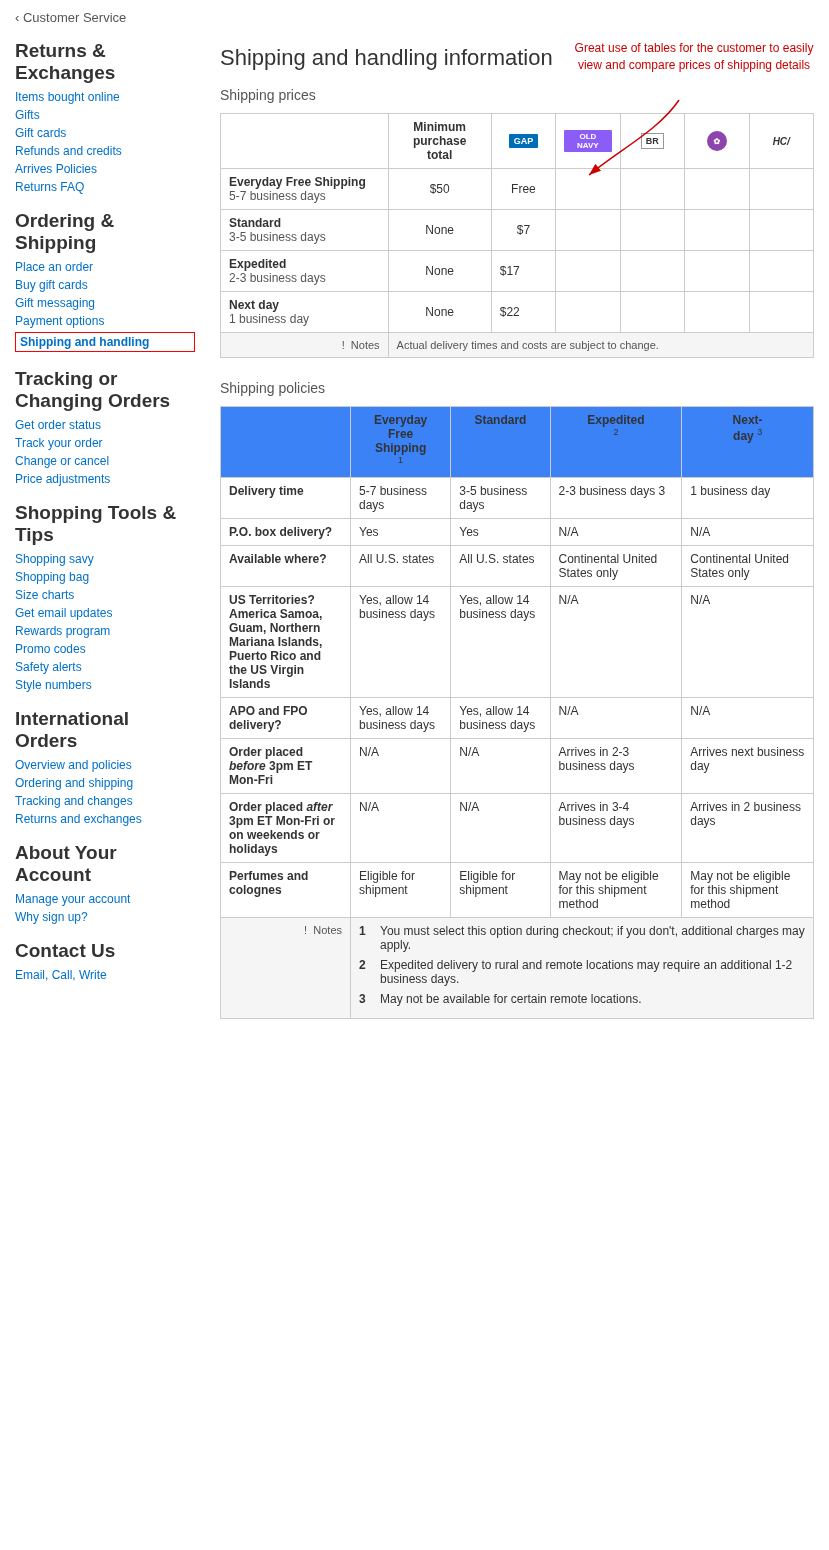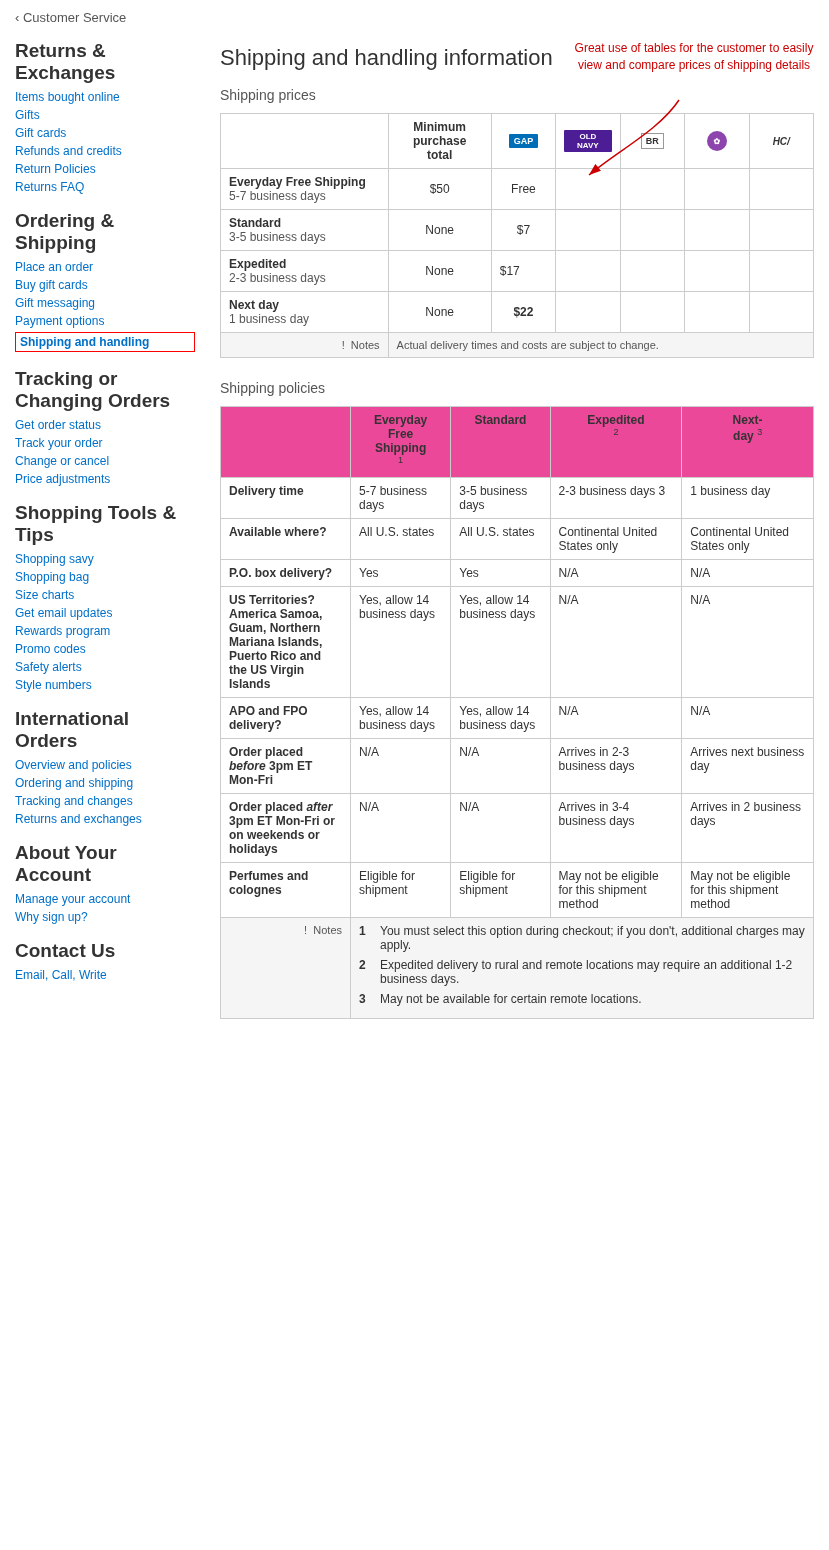--- a/index.html
+++ b/index.html
@@ -31,32 +31,32 @@
     .shipping-table th, .shipping-table td { border: 1px solid #ccc; padding: 6px 8px; vertical-align: middle; }
     .shipping-table th { background: #fff; font-weight: bold; text-align: center; }
     .shipping-table td.row-header { font-weight: bold; }
     .shipping-table .col-label { width: 130px; }
     .shipping-table .col-min { width: 80px; text-align: center; }
     .shipping-table .col-brand { width: 50px; text-align: center; }
     
     .logo-cell { display: flex; align-items: center; justify-content: center; font-size: 10px; font-weight: bold; }
     
     .logo-gap { background: #006db7; color: white; padding: 2px 5px; font-size: 9px; font-weight: bold; border-radius: 1px; }
-    .logo-oldnavy { background: #4c1d95; color: white; padding: 2px 4px; font-size: 8px; font-weight: bold; border-radius: 1px; }
+    .logo-oldnavy { background: #8b5cf6; color: white; padding: 2px 4px; font-size: 8px; font-weight: bold; border-radius: 1px; }
     .logo-br { border: 1px solid #999; padding: 2px 4px; font-size: 9px; color: #333; }
     .logo-circle { background: #8e44ad; color: white; border-radius: 50%; width: 20px; height: 20px; display: flex; align-items: center; justify-content: center; font-size: 8px; }
     .logo-hc { font-size: 10px; color: #333; font-style: italic; }
     
     .notes-row td { background: #f5f5f5; font-size: 11px; color: #555; }
     .notes-row .notes-label { text-align: right; font-size: 11px; }
     
     
     .policies-table { width: 100%; border-collapse: collapse; font-size: 12px; margin-bottom: 10px; }
     .policies-table th, .policies-table td { border: 1px solid #ccc; padding: 6px 8px; vertical-align: top; }
-    .policies-table th { background: #ec4899; text-align: center; font-weight: bold; font-size: 12px; }
+    .policies-table th { background: #3b82f6; text-align: center; font-weight: bold; font-size: 12px; }
     .policies-table td.row-label { font-weight: bold; }
     .policies-table .col-label-p { width: 130px; }
     .footnote-item { margin-bottom: 6px; display: flex; gap: 6px; }
     .footnote-num { min-width: 15px; font-weight: bold; }
     
     
     sup { font-size: 9px; }
     
     .th-label-wrap { text-align: center; font-weight: bold; }
     .th-label-wrap sup { font-weight: normal; }
@@ -71,21 +71,21 @@
   </div>
 
   <div class="main-layout">
 
     <div class="sidebar" id="sidebar-container">
     <div class="sidebar-section-title">Returns &amp; Exchanges</div>
         <a class="sidebar-link">Items bought online</a>
         <a class="sidebar-link">Gifts</a>
         <a class="sidebar-link">Gift cards</a>
         <a class="sidebar-link">Refunds and credits</a>
-        <a class="sidebar-link">Return Policies</a>
+        <a class="sidebar-link">Arrives Policies</a>
         <a class="sidebar-link">Returns FAQ</a>
         <div class="sidebar-section-title">Ordering &amp; Shipping</div>
         <a class="sidebar-link">Place an order</a>
         <a class="sidebar-link">Buy gift cards</a>
         <a class="sidebar-link">Gift messaging</a>
         <a class="sidebar-link">Payment options</a>
         <a class="sidebar-link active">Shipping and handling</a>
         <div class="sidebar-section-title">Tracking or Changing Orders</div>
         <a class="sidebar-link">Get order status</a>
         <a class="sidebar-link">Track your order</a>
@@ -197,21 +197,21 @@
     <td></td>
     <td></td>
     <td></td>
     <td></td>
   </tr>
             <tr>
     <td class="row-header col-label">
       Next day<br><span style="font-weight:normal; color:#555;">1 business day</span>
     </td>
     <td style="text-align:center;">None</td>
-    <td style="text-align:center;font-weight:bold;">$22</td>
+    <td style="text-align:left;">$22</td>
     <td></td>
     <td></td>
     <td></td>
     <td></td>
   </tr>
           </tbody>
         <tfoot>
           <tr class="notes-row">
             <td class="notes-label" colspan="1">! &nbsp;Notes</td>
             <td colspan="6">Actual delivery times and costs are subject to change.</td>
@@ -241,32 +241,32 @@
         </thead>
         <tbody id="policies-body">
         <tr>
     <td class="row-label col-label-p">Delivery time</td>
     <td>5-7 business days</td>
     <td>3-5 business days</td>
     <td>2-3 business days 3</td>
     <td>1 business day</td>
   </tr>
             <tr>
+    <td class="row-label col-label-p">P.O. box delivery?</td>
+    <td>Yes</td>
+    <td>Yes</td>
+    <td>N/A</td>
+    <td>N/A</td>
+  </tr>
+            <tr>
     <td class="row-label col-label-p">Available where?</td>
     <td>All U.S. states</td>
     <td>All U.S. states</td>
     <td>Continental United States only</td>
     <td>Continental United States only</td>
-  </tr>
-            <tr>
-    <td class="row-label col-label-p">P.O. box delivery?</td>
-    <td>Yes</td>
-    <td>Yes</td>
-    <td>N/A</td>
-    <td>N/A</td>
   </tr>
             <tr>
     <td class="row-label col-label-p">US Territories? America Samoa, Guam, Northern Mariana Islands, Puerto Rico and the US Virgin Islands</td>
     <td>Yes, allow 14 business days</td>
     <td>Yes, allow 14 business days</td>
     <td>N/A</td>
     <td>N/A</td>
   </tr>
             <tr>
     <td class="row-label col-label-p">APO and FPO delivery?</td>

